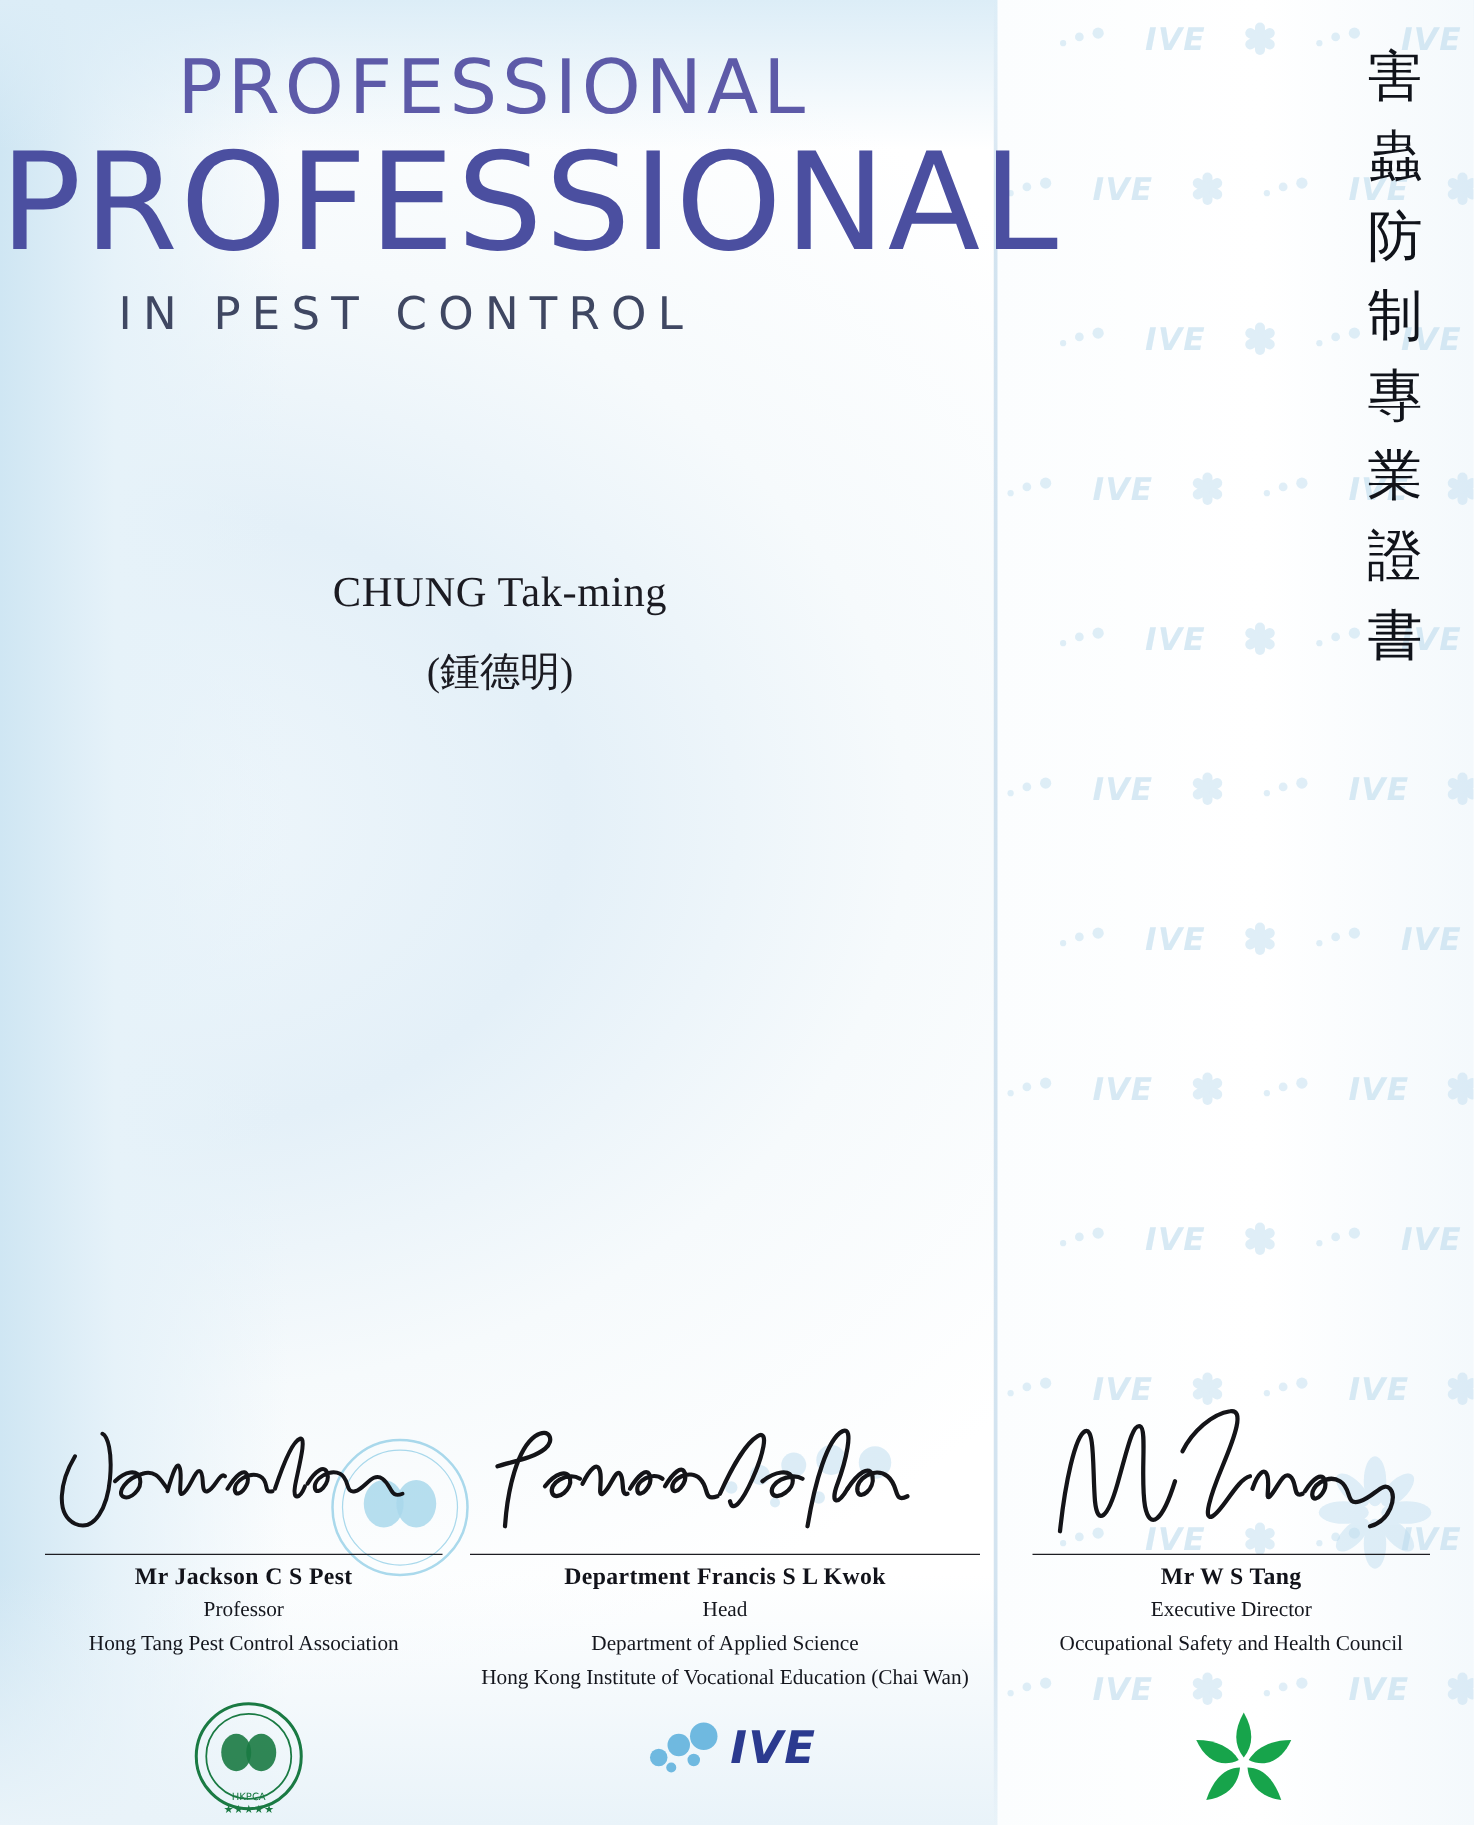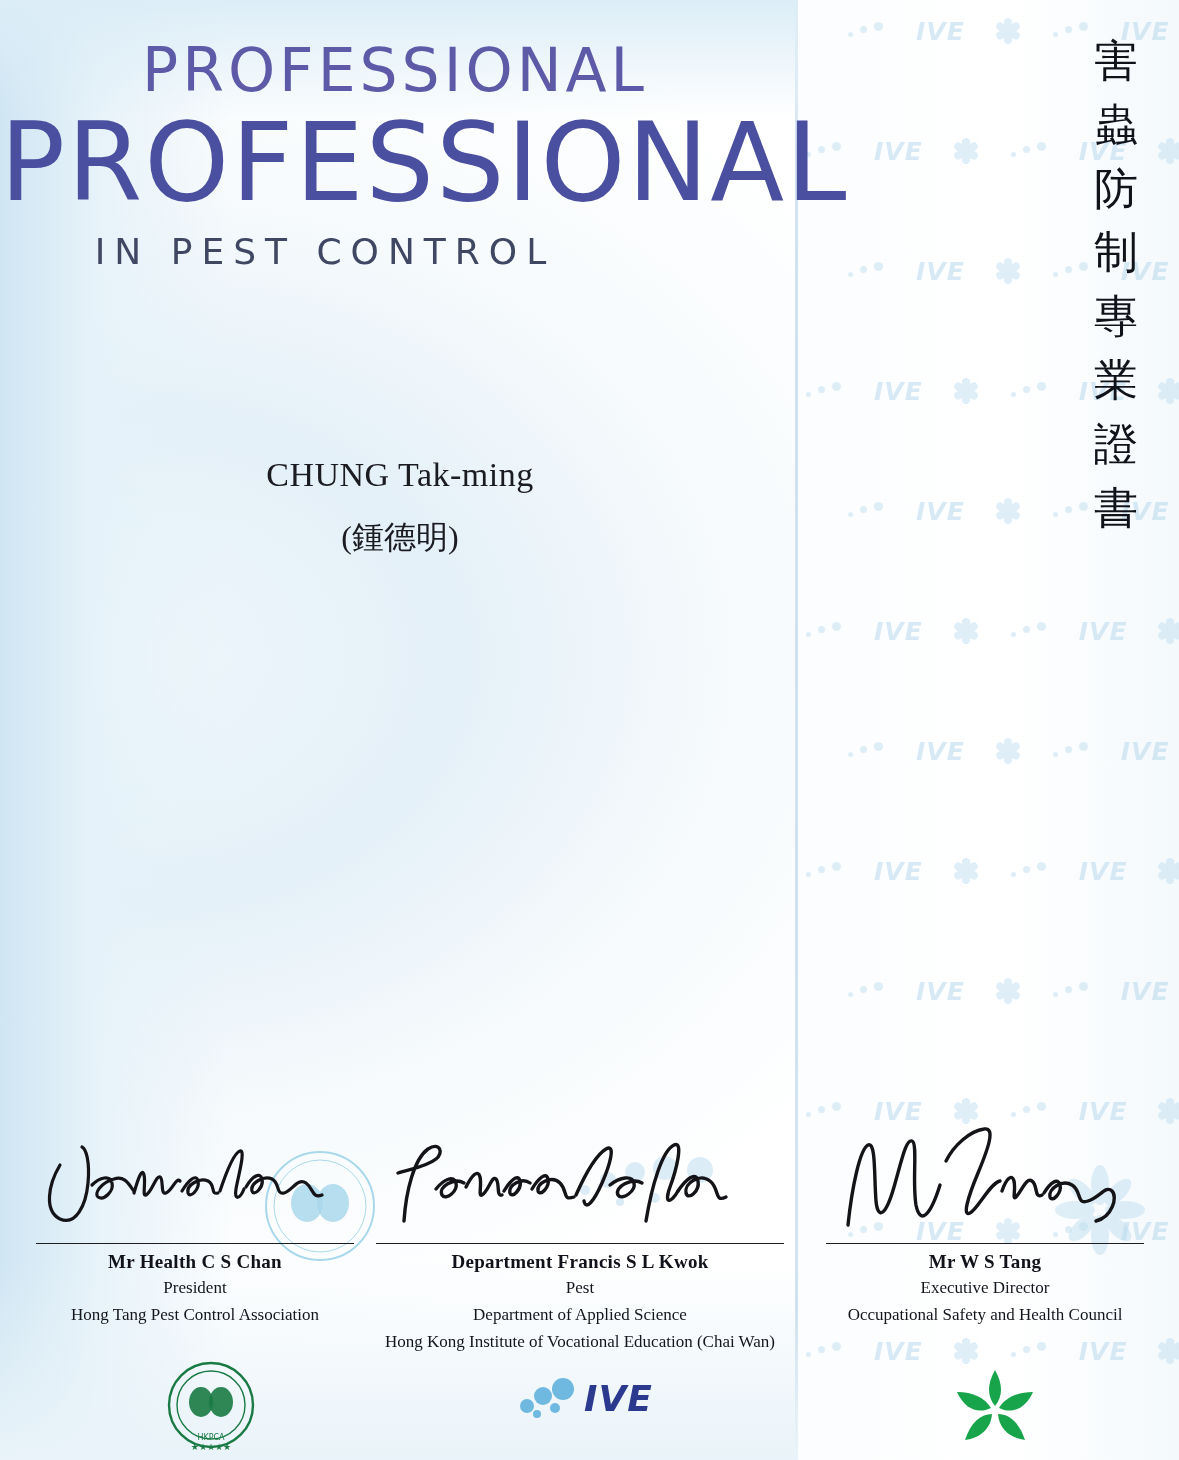--- a/index.html
+++ b/index.html
@@ -217,21 +217,21 @@
     position: absolute;
     left: 0;
     top: 1360px;
     width: 1179px;
     height: 100px;
   }
   .logo {
     position: absolute;
     text-align: center;
   }
-  .hkpca-logo { left: 156px; top: 0; width: 110px; text-decoration: underline; }
+  .hkpca-logo { left: 144px; top: 0; width: 110px; text-decoration: underline; }
   .ive-logo   { left: 505px; top: 16px; width: 160px; }
   .oshc-logo  { left: 935px; top: 4px; width: 120px; }
 
   .ive-logo-text {
     font-family: "DejaVu Sans", sans-serif;
     font-weight: bold;
     font-style: italic;
     font-size: 36px;
     color: #2b3a8f;
     letter-spacing: 1px;
@@ -660,22 +660,22 @@
             <path d="M30 40 C18 60 14 86 30 94 C46 101 56 80 58 58 C60 36 56 24 52 22"></path>
             <path d="M62 60 C70 52 80 50 82 58 C84 66 74 76 68 72 C64 69 70 58 84 54 C96 50 100 62 104 66"></path>
             <path d="M104 68 C108 54 112 42 114 50 C116 58 112 72 116 70 C122 67 126 50 130 52 C134 54 130 70 136 68 C142 66 146 52 150 56"></path>
             <path d="M152 66 C158 56 166 48 168 56 C170 64 160 74 158 68 C156 60 170 52 178 56 C186 60 180 70 188 68"></path>
             <path d="M190 66 C196 48 204 28 210 26 C216 24 208 52 206 64 C204 76 210 74 214 64"></path>
             <path d="M216 62 C222 52 230 46 232 54 C234 62 224 72 222 66 C220 58 234 50 242 54 C250 58 246 70 254 68 C262 66 268 52 276 58 C284 64 282 74 292 70"></path>
           </g>
         </svg>
       </div>
       <div class="sig-rule"></div>
-      <div class="sig-name">Mr Health C S Chan</div>
-      <div class="sig-role">President</div>
+      <div class="sig-name">Mr Jackson C S Pest</div>
+      <div class="sig-role">Professor</div>
       <div class="sig-org">Hong Tang Pest Control Association</div>
     </div>
 
     <div class="sig-col c2">
       <div class="sig-ink">
         <svg width="420" height="118" viewBox="0 0 420 118">
           <g fill="none" stroke="#141418" stroke-width="3.4" stroke-linecap="round">
             <path d="M34 96 C36 66 44 34 58 24 C70 16 74 28 66 34 C56 42 40 44 28 48"></path>
             <path d="M66 64 C74 54 84 50 86 58 C88 66 76 76 72 70 C68 62 84 52 94 58"></path>
             <path d="M96 62 C102 50 108 44 110 52 C112 60 108 72 112 70 C118 67 122 50 126 54 C130 58 126 72 132 70"></path>
@@ -683,21 +683,21 @@
             <path d="M162 64 C168 54 176 46 178 54 C180 62 170 72 168 66 C166 58 182 50 190 58 C198 66 192 76 204 72"></path>
             <path d="M206 70 C214 52 226 30 236 24 C246 18 240 40 232 58 C224 76 216 86 214 76"></path>
             <path d="M240 60 C250 52 262 50 264 58 C266 66 252 76 248 70 C244 62 262 52 272 58"></path>
             <path d="M276 96 C282 60 292 26 304 20 C314 15 306 46 300 62 C294 78 300 80 308 66"></path>
             <path d="M308 66 C316 54 326 46 328 56 C330 66 318 76 316 68 C314 58 330 48 340 56 C350 64 344 78 356 72"></path>
           </g>
         </svg>
       </div>
       <div class="sig-rule"></div>
       <div class="sig-name">Department Francis S L Kwok</div>
-      <div class="sig-role">Pest</div>
+      <div class="sig-role">Head</div>
       <div class="sig-org">Department of Applied Science</div>
       <div class="sig-org">Hong Kong Institute of Vocational Education (Chai Wan)</div>
     </div>
 
     <div class="sig-col c3">
       <div class="sig-ink">
         <svg width="330" height="118" viewBox="0 0 330 118">
           <g fill="none" stroke="#141418" stroke-width="3.4" stroke-linecap="round">
             <path d="M28 100 C32 62 40 24 48 20 C56 16 54 52 56 76 C58 96 66 90 74 62 C82 34 86 14 92 16 C98 18 92 56 96 80 C100 100 110 92 120 60"></path>
             <path d="M126 36 C134 20 150 6 164 4 C176 2 168 24 158 48 C148 72 142 92 150 88 C158 84 170 58 180 56"></path>

